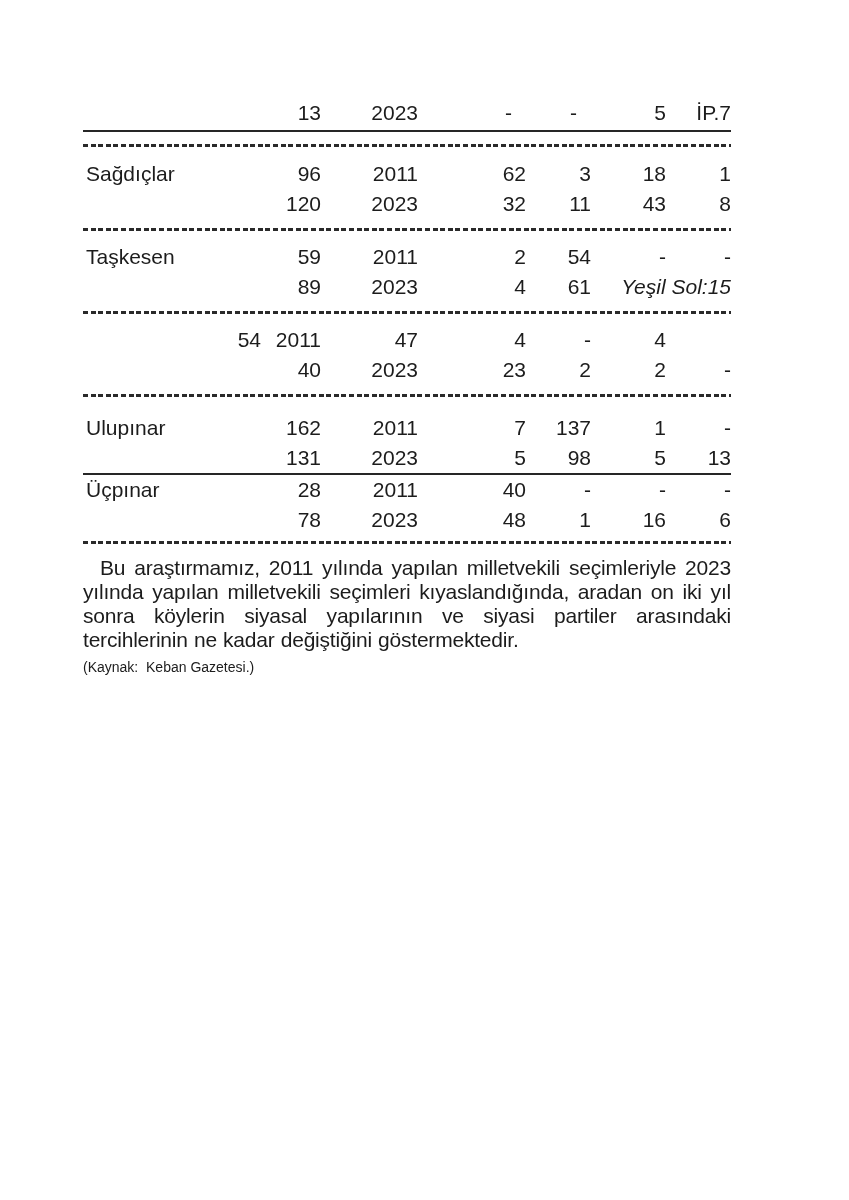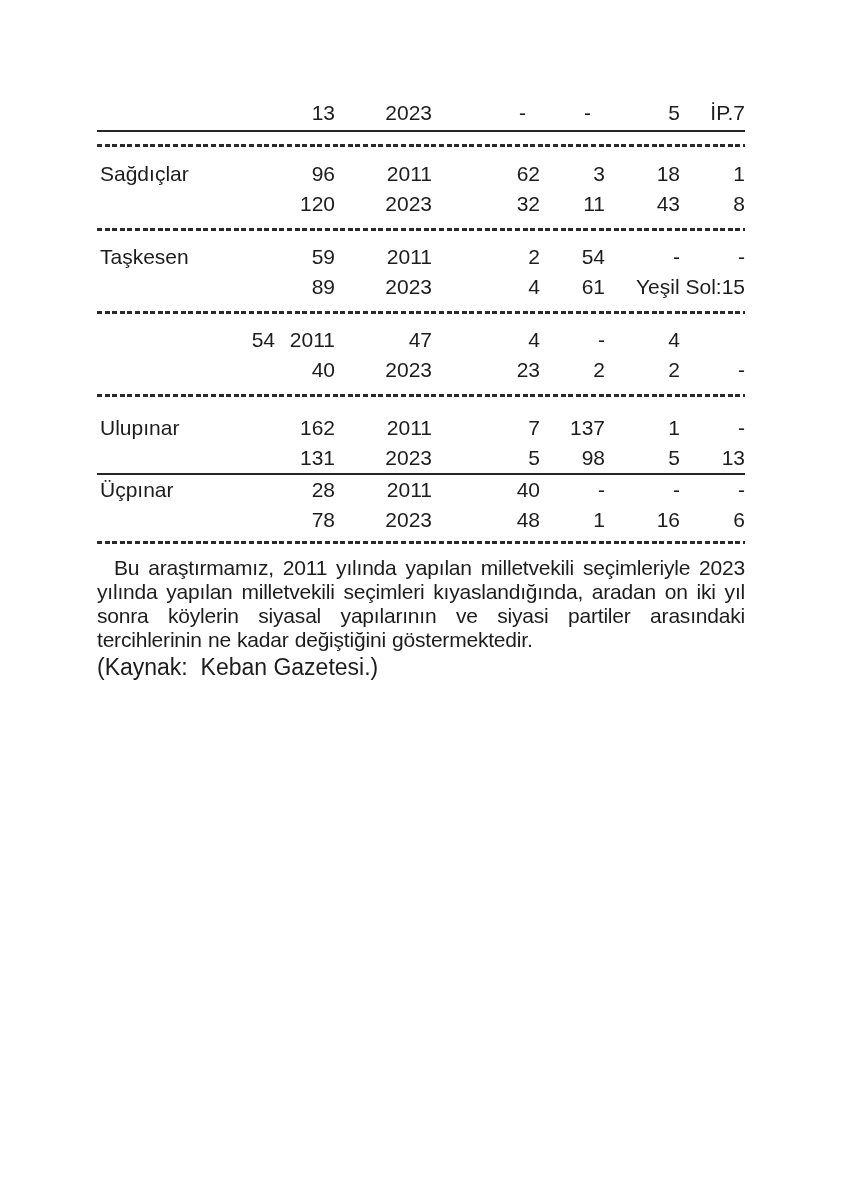--- a/index.html
+++ b/index.html
@@ -10,38 +10,38 @@
   body {
     position: relative;
     width: 849px;
     height: 1200px;
     font-family: "Liberation Sans", sans-serif;
     color: #1c1c1c;
     overflow: hidden;
   }
   .doc {
     position: absolute;
-    left: 97px;
+    left: 83px;
     top: 98px;
     width: 648px;
   }
   
   .trow {
     display: grid;
     grid-template-columns: 178px 60px 97px 108px 65px 75px 65px;
     height: 30px;
     align-items: center;
     font-size: 21px;
     line-height: 30px;
     white-space: nowrap;
   }
   .cell { text-align: right; }
   .cell.c0 { text-align: left; padding-left: 3px; }
   .cell.shift { padding-right: 14px; }
-  .cell.merged { grid-column: 6 / 8; text-align: right; }
+  .cell.merged { grid-column: 6 / 8; text-align: right; font-style: italic; }
   .sep-solid {
     height: 2px;
     background: #262626;
   }
   .sep-dashed {
     height: 3px;
     background: repeating-linear-gradient(90deg, #2a2a2a 0 5px, transparent 5px 7.6px);
   }
   .s-top    { margin-top: 2px; }
   .d-top    { margin-top: 12px; }
@@ -56,21 +56,21 @@
     margin: 12px 0 0 0;
     font-size: 21px;
     line-height: 24px;
     text-align: justify;
     text-indent: 17px;
     letter-spacing: -0.2px;
     word-spacing: 0.5px;
   }
   .note-src {
     margin: 0;
-    font-size: 23px;
+    font-size: 14px;
     line-height: 30px;
     white-space: pre-wrap;
   }
 </style>
 </head>
 <body>
 
 <div class="doc">
 
   <div class="trow">

